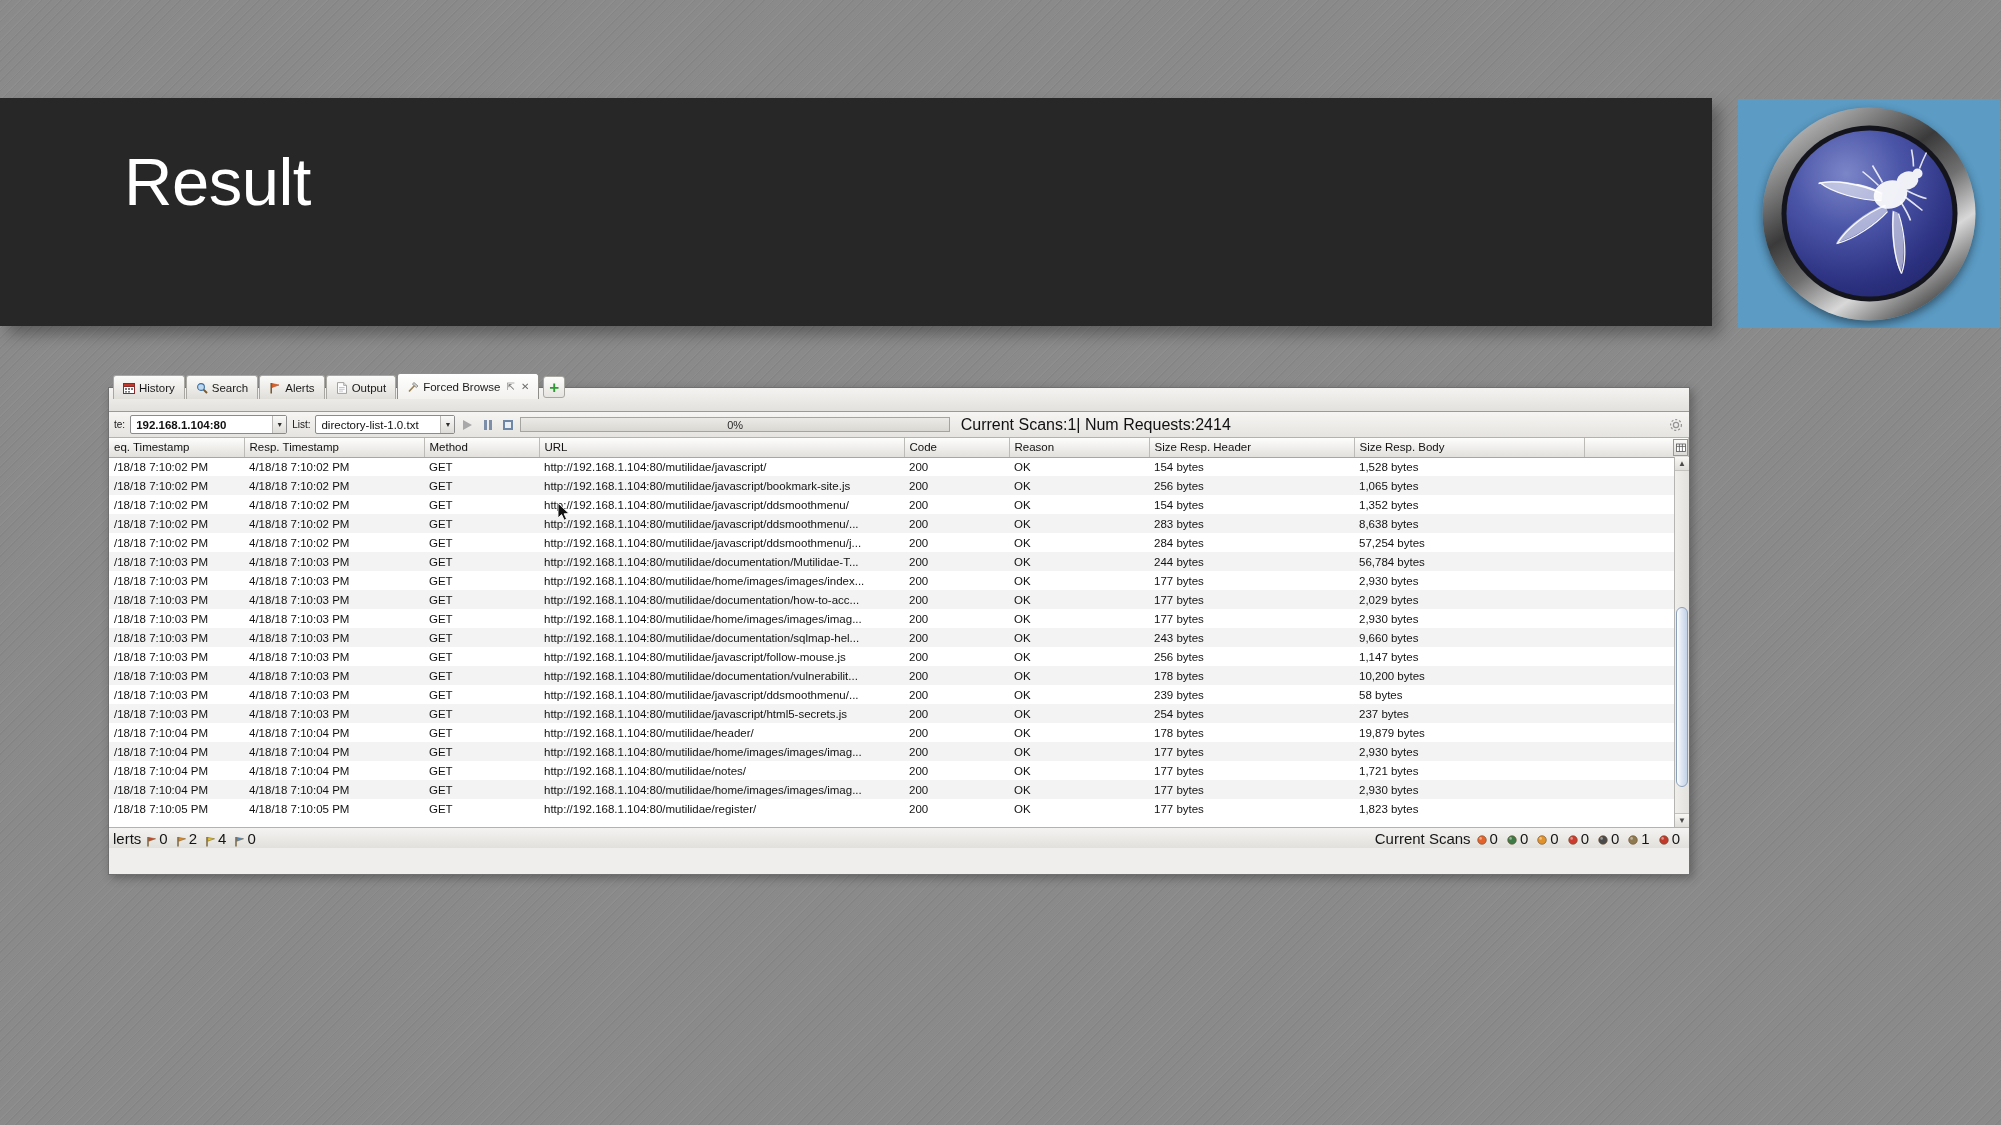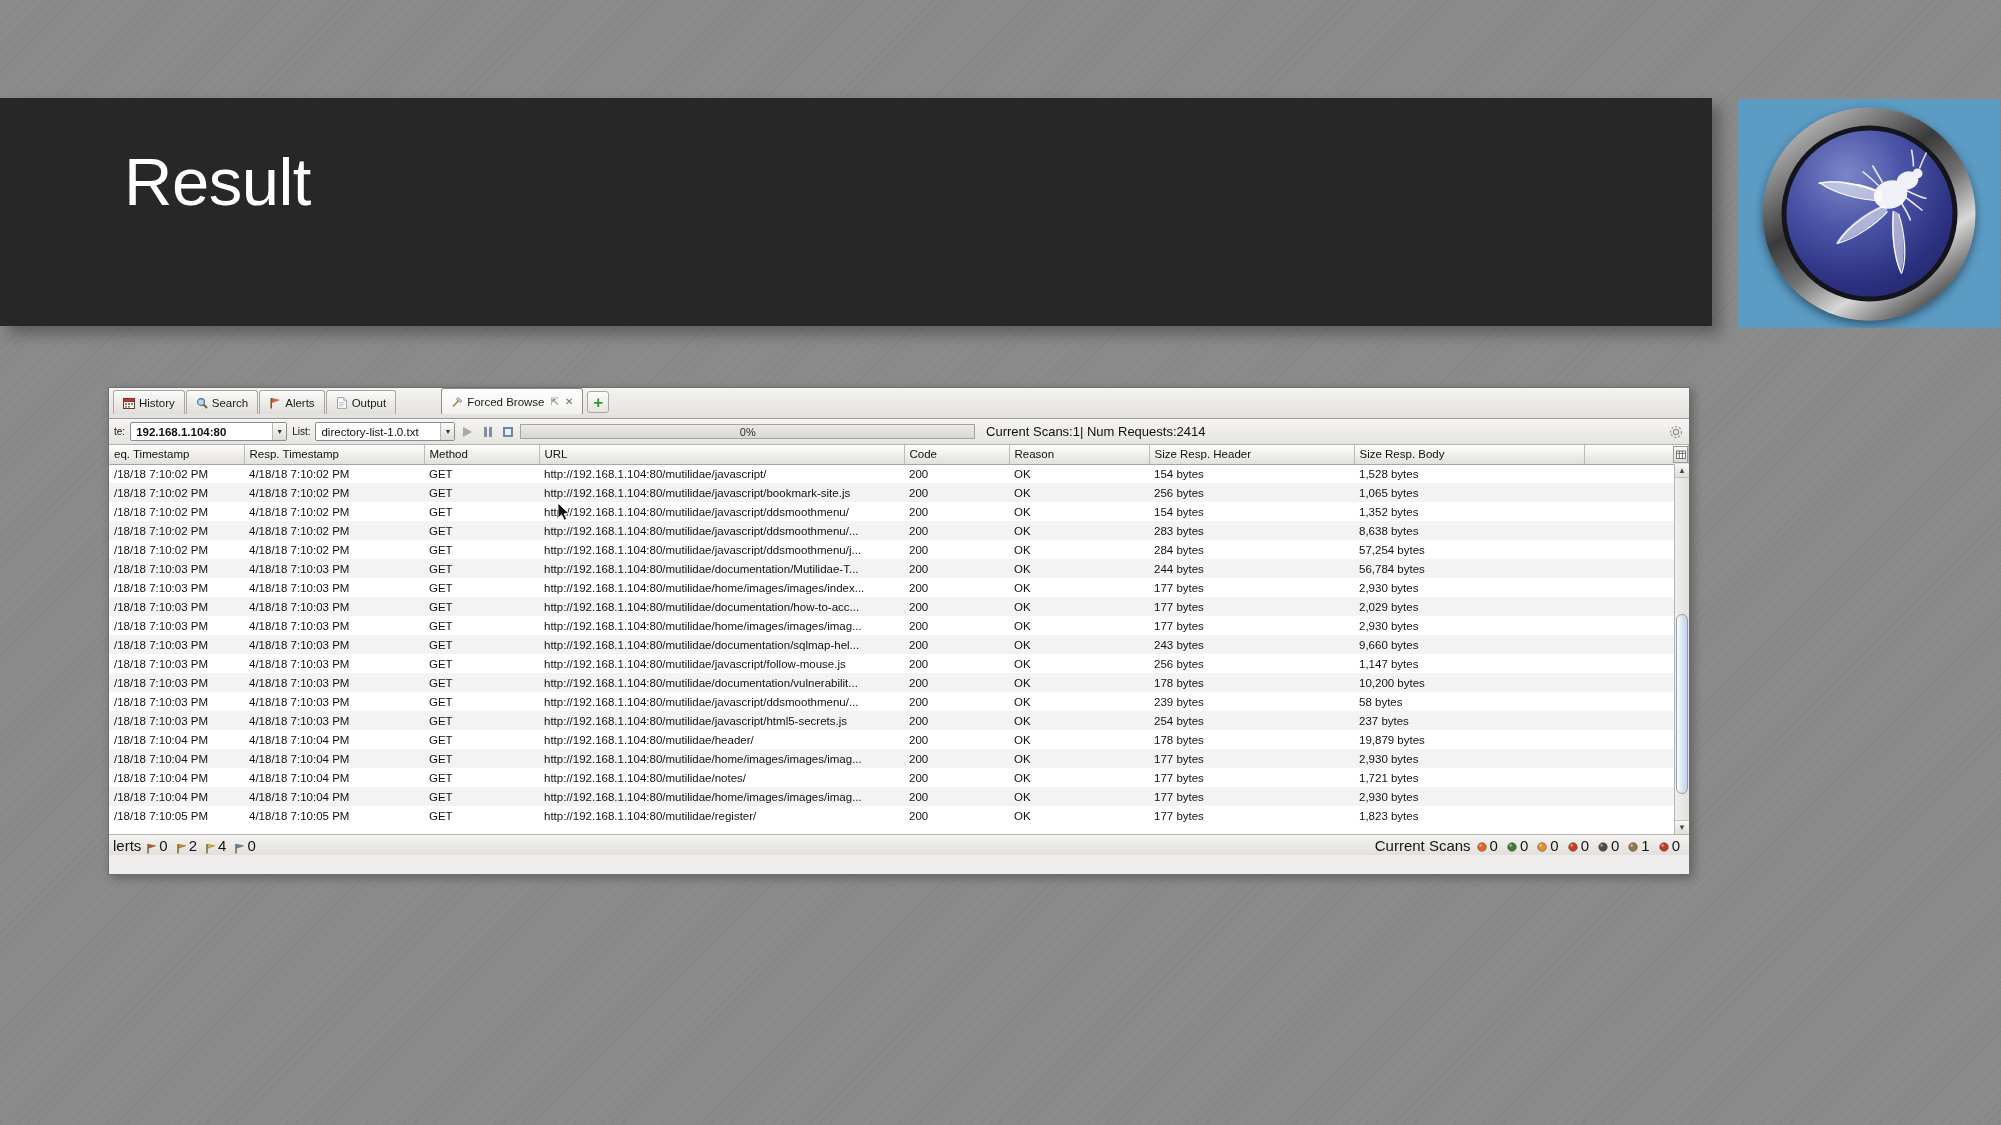--- a/index.html
+++ b/index.html
@@ -99,22 +99,22 @@
     border: 1px solid #6f6f6f;
     box-shadow: 3px 3px 9px rgba(0,0,0,0.30);
     font-size: 11.5px;
     color: #101010;
   }
 
   
   .tab-strip {
     display: flex;
     align-items: flex-end;
-    height: 31px;
-    padding: 2px 0 4px 4px;
+    height: 24px;
+    padding: 2px 0 12px 4px;
     background: linear-gradient(#f4f3f1, #e3e1dd);
     border-bottom: 1px solid #9c9a96;
   }
   .tab {
     display: flex;
     align-items: center;
     gap: 4px;
     height: 24px;
     padding: 0 9px;
     margin-right: 1px;
@@ -125,21 +125,20 @@
     white-space: nowrap;
     font-size: 11.5px;
     color: #1a1a1a;
     cursor: default;
   }
   .tab.active {
     background: linear-gradient(#ffffff, #f2f1ee);
     height: 26px;
     border-color: #8f8d88;
     font-weight: 400;
-    margin-left: 44px;
   }
   .tab-ico {
     display: inline-block;
     width: 12px; height: 12px;
     flex: 0 0 12px;
     position: relative;
   }
   .tab-close, .tab-pin {
     font-size: 10px;
     color: #6c6c6c;
@@ -218,21 +217,21 @@
     position: relative;
     max-width: 536px;
   }
   .progress-text {
     position: absolute;
     left: 0; right: 0; top: 0; bottom: 0;
     display: flex; align-items: center; justify-content: center;
     font-size: 11px;
     color: #2a2a2a;
   }
-  .scans-text { font-size: 13px; white-space: nowrap; margin-left: 6px; }
+  .scans-text { font-size: 16px; white-space: nowrap; margin-left: 6px; }
   .tb-spacer { flex: 1; }
   .gear-ico { width: 16px; height: 16px; opacity: .62; }
 
   
   .table-wrap {
     position: relative;
     height: 390px;
     background: #ffffff;
     border-bottom: 1px solid #b4b2ad;
     overflow: hidden;

